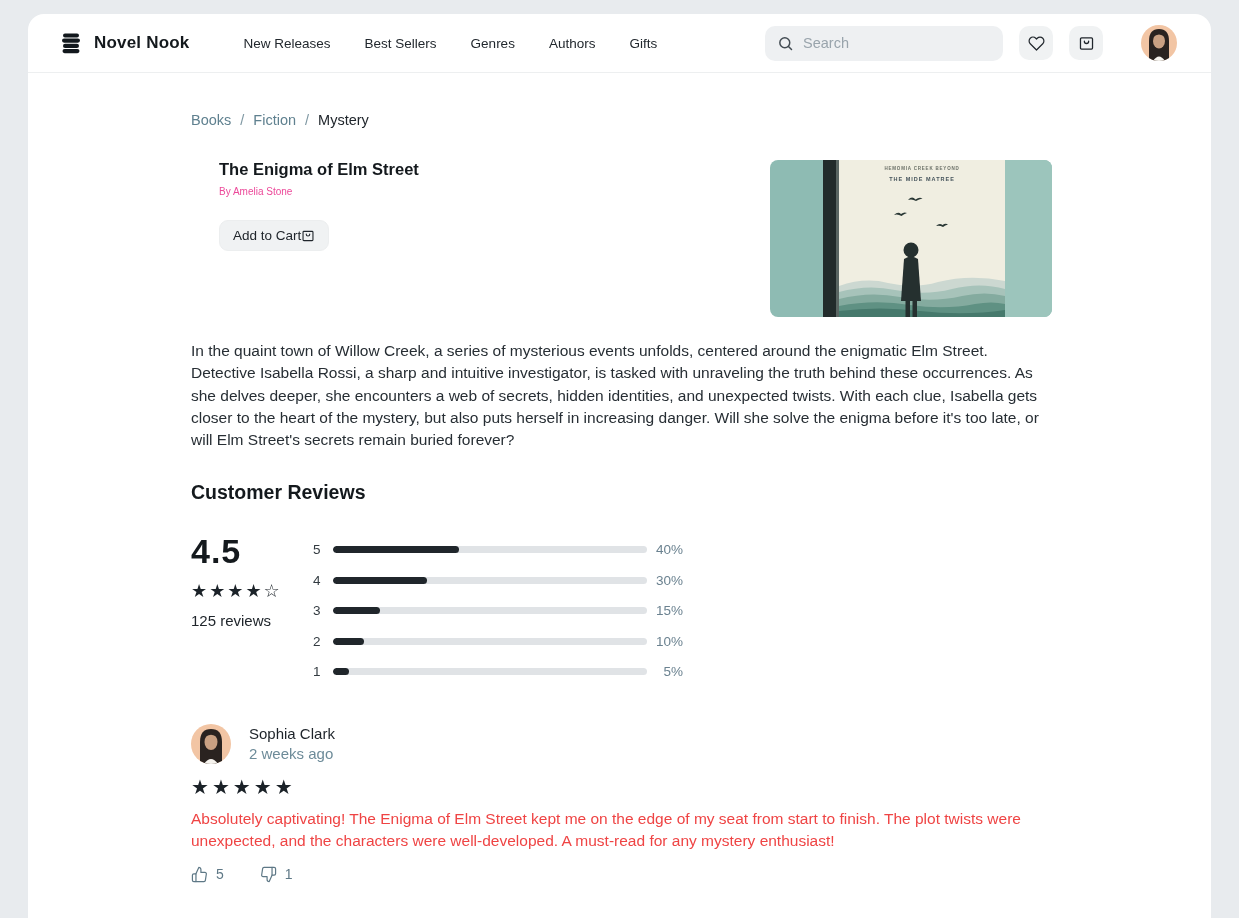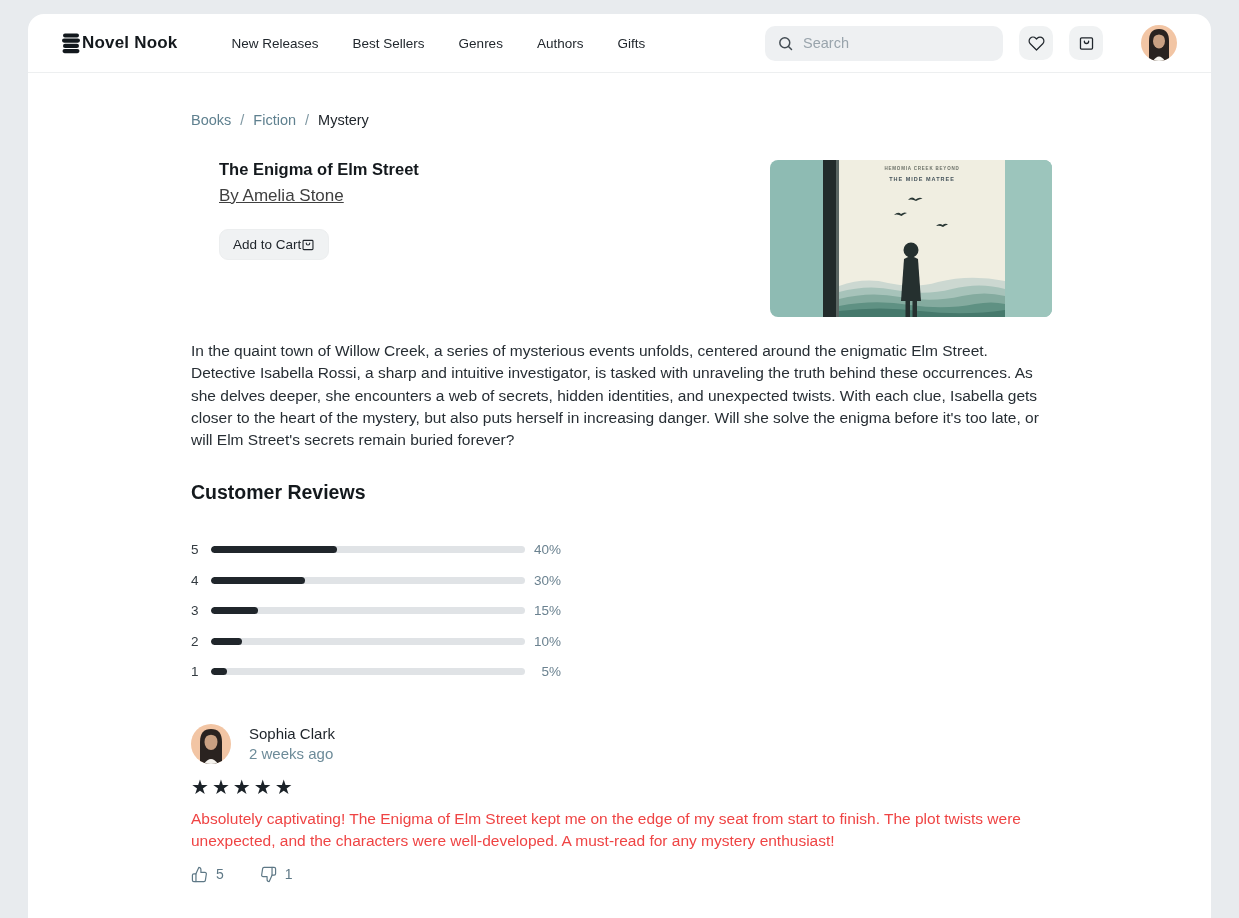--- a/index.html
+++ b/index.html
@@ -18,21 +18,21 @@
     border-radius:16px 16px 0 0;
   }
   
   .header {
     height:59px;
     display:flex;
     align-items:center;
     padding:0 34px;
     border-bottom:1px solid #edeff0;
   }
-  .brand { display:flex; align-items:center; gap:2px; cursor:pointer; }
+  .brand { display:flex; align-items:center; gap:14px; cursor:pointer; }
   .brand-name { font-size:17px; font-weight:700; letter-spacing:.2px; color:#14191d; }
   .nav { display:flex; align-items:center; gap:34px; margin-left:30px;padding-left:24px; }
   .nav-item { font-size:13.5px; color:#22282e; cursor:pointer; white-space:nowrap; }
   .header-right { margin-left:auto; display:flex; align-items:center; gap:16px; }
   .search {
     width:238px; height:35px;
     background:#eef0f2;
     border-radius:10px;
     display:flex; align-items:center;
     padding:0 12px; gap:9px;
@@ -56,21 +56,21 @@
     overflow:hidden; margin-left:22px; cursor:pointer; flex:0 0 auto;
   }
   
   .content { padding:39px 159px 0 163px; }
   .breadcrumb { display:flex; align-items:center; gap:9px; font-size:14.5px; }
   .crumb-link { color:#5f808f; cursor:pointer; }
   .crumb-sep { color:#7e97a2; }
   .crumb-current { color:#20262c; }
   .hero { display:flex; justify-content:space-between; margin-top:32px;margin-left:28px; }
   .book-title { font-size:16.5px; font-weight:700; color:#14191d; }
-  .book-author { font-size:17px; color:#404040; margin-top:7px;text-decoration:underline; }
+  .book-author { font-size:10px; color:#ec4899; margin-top:7px; }
   .add-cart {
     margin-top:23px;
     display:inline-flex; align-items:center; 
     background:#f0f2f3;
     border:1px solid #eceeef;
     border-radius:9px;
     padding:7px 13px;
     font-size:13.5px; color:#20262c;
     font-family:"Liberation Sans", sans-serif;
     cursor:pointer;
@@ -217,20 +217,25 @@
           <rect x="142.5" y="140" width="4.5" height="17" fill="#25302f"></rect>
         </svg>
       </div>
     </div>
 
     <p class="description">In the quaint town of Willow Creek, a series of mysterious events unfolds, centered around the enigmatic Elm Street. Detective Isabella Rossi, a sharp and intuitive investigator, is tasked with unraveling the truth behind these occurrences. As she delves deeper, she encounters a web of secrets, hidden identities, and unexpected twists. With each clue, Isabella gets closer to the heart of the mystery, but also puts herself in increasing danger. Will she solve the enigma before it's too late, or will Elm Street's secrets remain buried forever?</p>
 
     <h2 class="reviews-heading">Customer Reviews</h2>
 
     <div class="summary">
+      <div class="summary-left">
+        <div class="avg">4.5</div>
+        <div class="avg-stars">★★★★☆</div>
+        <div class="review-count">125 reviews</div>
+      </div>
       <div class="dist">
         <div class="dist-row">
           <span class="dist-star">5</span>
           <div class="dist-track">
               <div class="dist-fill" style="width: 40%;"></div>
             </div>
           <span class="dist-pct">40%</span>
         </div>
         <div class="dist-row">
           <span class="dist-star">4</span>

